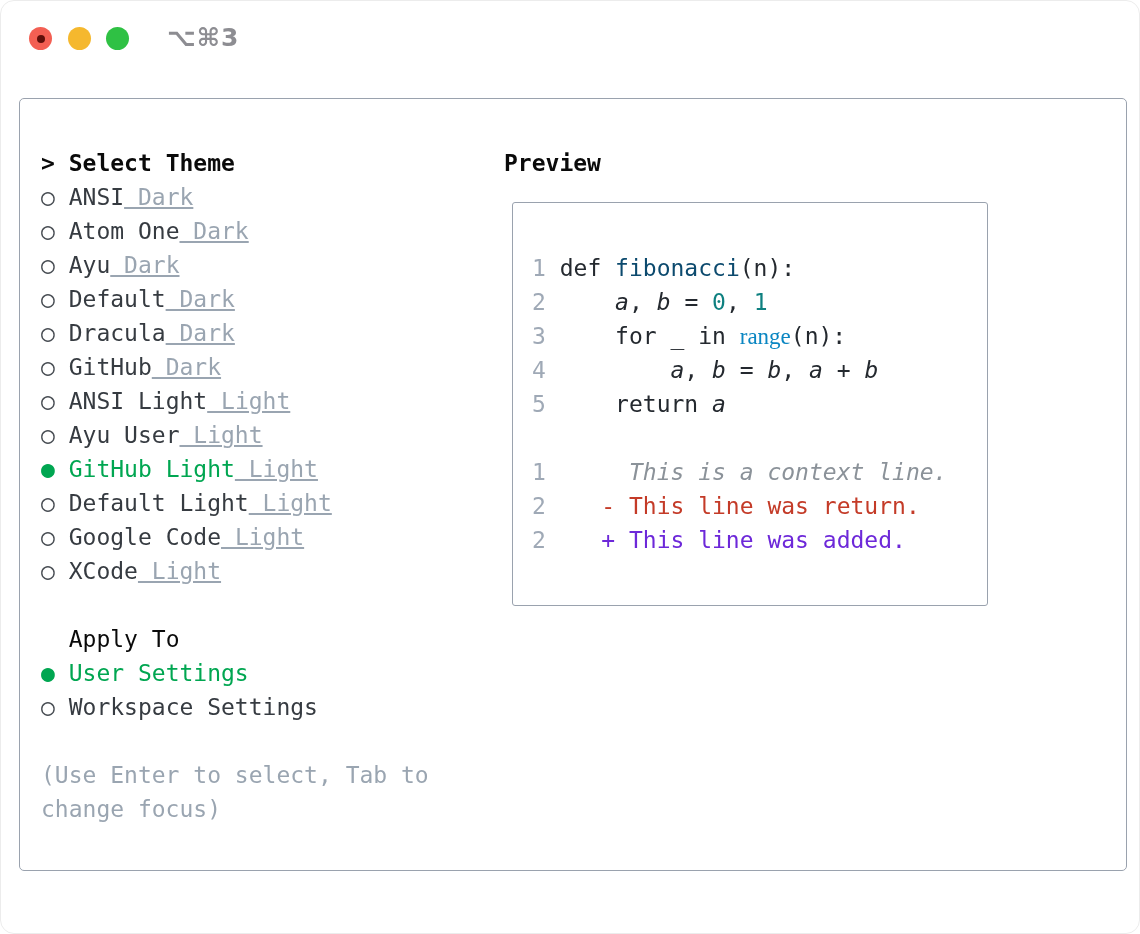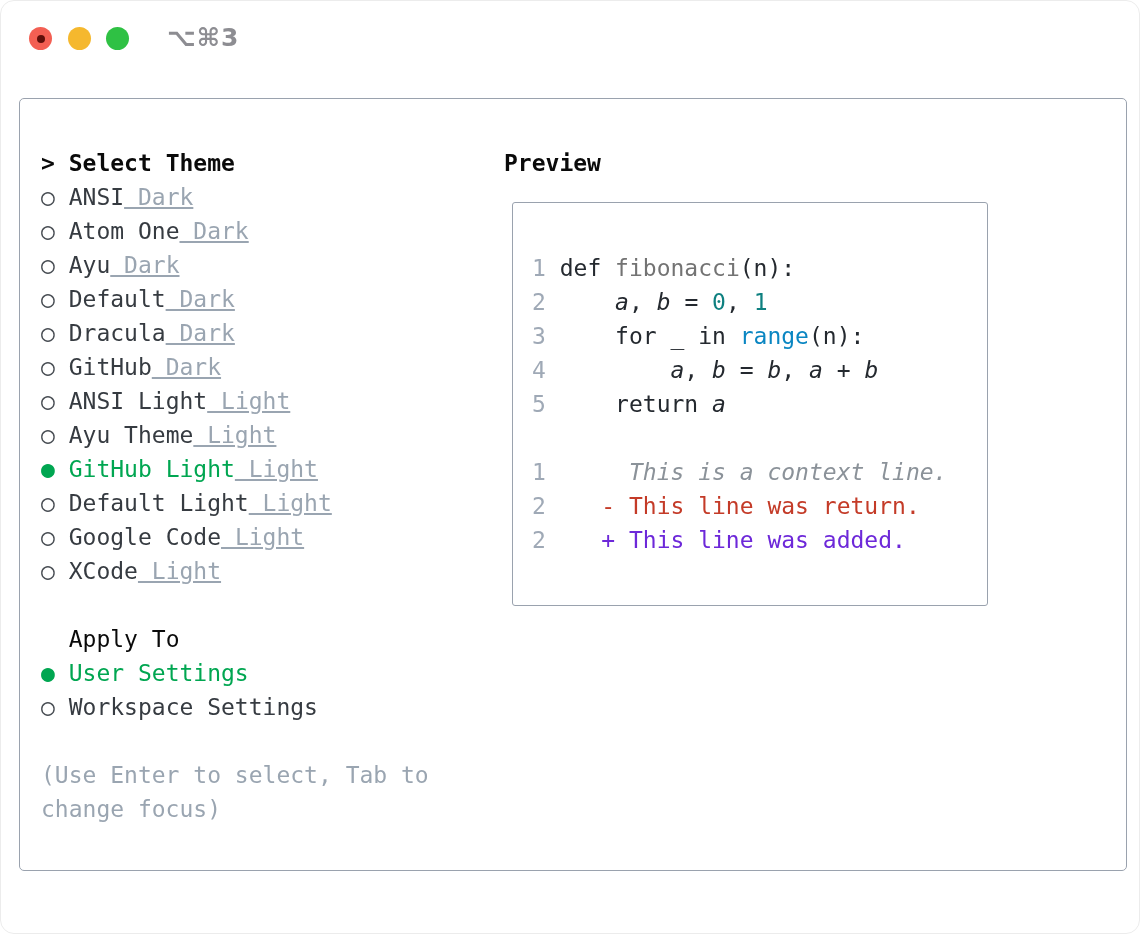--- a/index.html
+++ b/index.html
@@ -53,23 +53,23 @@
   
   #preview-label { position: absolute; left: 484px; top: 47px; }
   #preview-box {
     position: absolute; left: 492px; top: 103px; width: 476px; height: 404px;
     border: 1.5px solid #9aa2ae; border-radius: 3px; background: #ffffff;
   }
   #code { position: absolute; left: 19px; top: 48px; }
 
   .ln  { color: #9fa9b6; }
   .pl  { color: #24292f; }
-  .fn  { color: #737373; }
+  .fn  { color: #0c4a6e; }
   .nm  { color: #0e8080; }
-  .bi  { color: #0a86c2; }
+  .bi  { color: #0a86c2; font-family: Liberation Serif, serif; }
   .it  { color: #24292f; font-style: italic; }
   .ctx { color: #8b9299; font-style: italic; }
   .del { color: #c43b28; }
   .add { color: #6d28d9; }
 </style>
 </head>
 <body>
 
 <div id="window">
 
@@ -85,21 +85,21 @@
     <div id="theme-rows">
       <div class="row"><span class="caret">&gt;</span><span> </span><span class="hdr">Select Theme</span></div>
 
     <div class="row item"><span class="marker">○ </span><span>ANSI</span><span class="variant"> Dark</span></div>
         <div class="row item"><span class="marker">○ </span><span>Atom One</span><span class="variant"> Dark</span></div>
         <div class="row item"><span class="marker">○ </span><span>Ayu</span><span class="variant"> Dark</span></div>
         <div class="row item"><span class="marker">○ </span><span>Default</span><span class="variant"> Dark</span></div>
         <div class="row item"><span class="marker">○ </span><span>Dracula</span><span class="variant"> Dark</span></div>
         <div class="row item"><span class="marker">○ </span><span>GitHub</span><span class="variant"> Dark</span></div>
         <div class="row item"><span class="marker">○ </span><span>ANSI Light</span><span class="variant"> Light</span></div>
-        <div class="row item"><span class="marker">○ </span><span>Ayu Theme</span><span class="variant"> Light</span></div>
+        <div class="row item"><span class="marker">○ </span><span>Ayu User</span><span class="variant"> Light</span></div>
         <div class="row item selected"><span class="marker">● </span><span>GitHub Light</span><span class="variant"> Light</span></div>
         <div class="row item"><span class="marker">○ </span><span>Default Light</span><span class="variant"> Light</span></div>
         <div class="row item"><span class="marker">○ </span><span>Google Code</span><span class="variant"> Light</span></div>
         <div class="row item"><span class="marker">○ </span><span>XCode</span><span class="variant"> Light</span></div>
       </div>
 
     <div id="apply-rows">
       <div class="row"><span>  </span><span class="hdr2">Apply To</span></div>
 
     <div class="row item selected"><span class="marker">● </span><span>User Settings</span></div>

